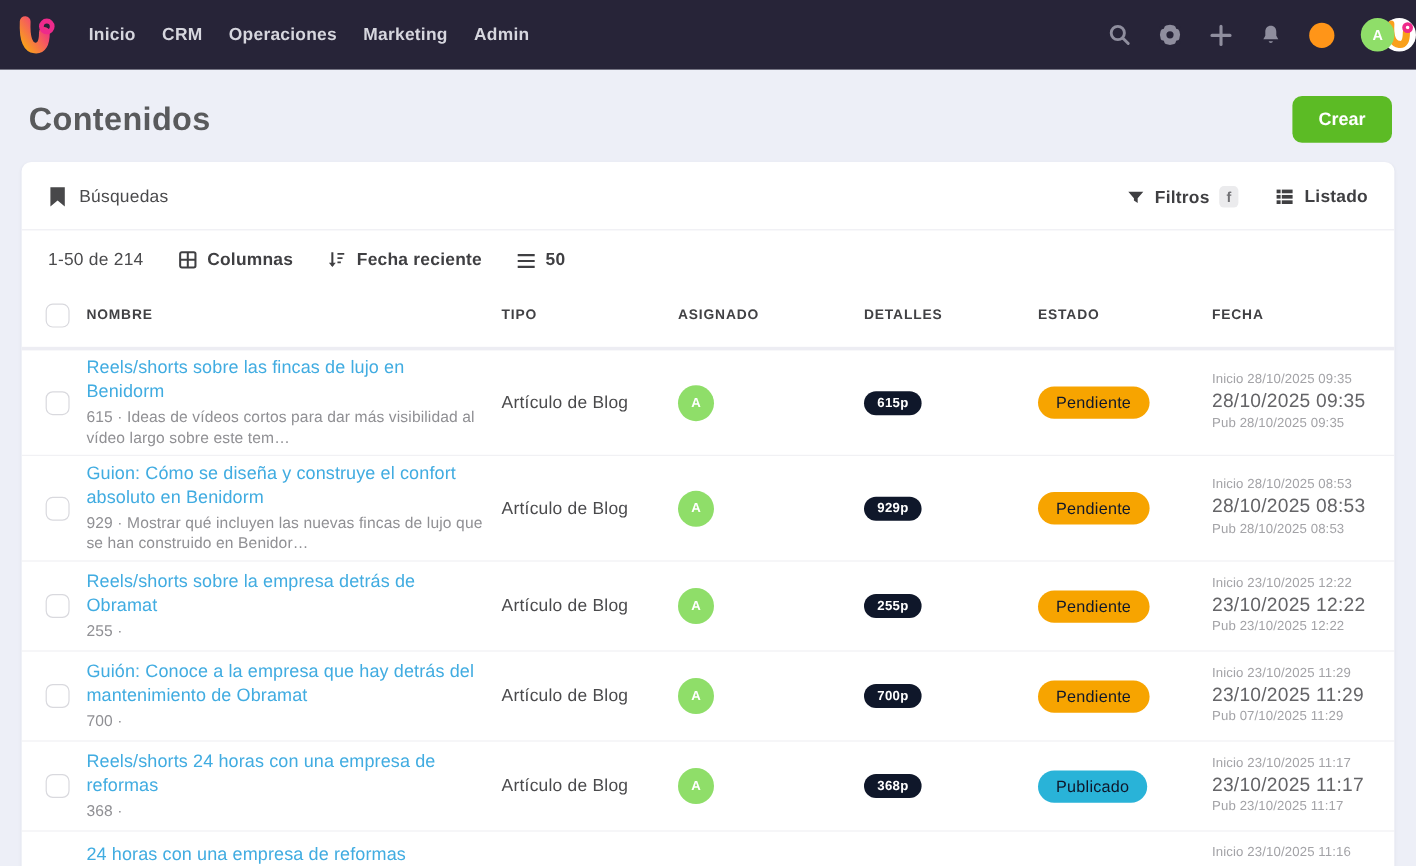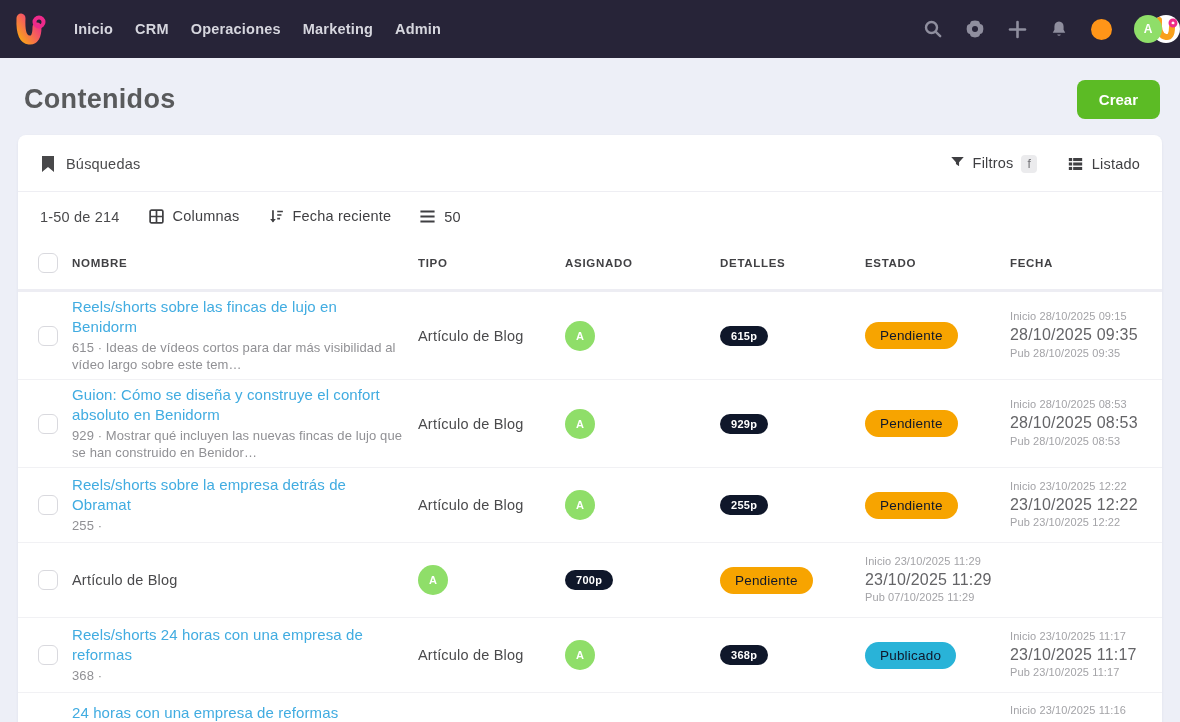--- a/index.html
+++ b/index.html
@@ -55,21 +55,21 @@
     box-shadow:0 1px 3px rgba(40,40,70,.06);
     height:620px; overflow:hidden;
   }
   .card-row1 {
     display:flex; align-items:center; justify-content:space-between;
     padding:20px 22px 18px 22px; border-bottom:1px solid #EEEEF3;
   }
   .saved-search { display:flex; align-items:center; gap:10px; cursor:pointer; }
   .saved-search span { font-size:14.5px; color:#4A4A4C; letter-spacing:.2px; }
   .row1-right { display:flex; align-items:center; gap:30px; }
-  .tool-link { display:flex; align-items:flex-start; gap:8px; cursor:pointer; }
+  .tool-link { display:flex; align-items:flex-end; gap:8px; cursor:pointer;font-weight:bold; }
   .tool-link span.lbl { font-size:14.5px; color:#3F3F42; letter-spacing:.2px; }
   .kbd-badge {
     background:#EBEBED; color:#707074; font-size:12px;
     border-radius:4px; padding:1px 6px; line-height:16px;
   }
 
   .card-row2 {
     display:flex; align-items:center; gap:28px;
     padding:16px 22px 14px 22px;
   }
@@ -272,21 +272,21 @@
       <a class="title">Reels/shorts sobre las fincas de lujo en Benidorm</a>
       <div class="desc">615 · Ideas de vídeos cortos para dar más visibilidad al vídeo largo sobre este tem…</div>
     </div>
     <div class="c-tipo">Artículo de Blog</div>
     <div>
         <div class="avatar">A</div>
       </div>
     <div><span class="pill">615p</span></div>
     <div><span class="status" style="background-color: rgb(247, 164, 0);">Pendiente</span></div>
     <div>
-      <div class="f-small">Inicio 28/10/2025 09:15</div>
+      <div class="f-small">Inicio 28/10/2025 09:35</div>
       <div class="f-main">28/10/2025 09:35</div>
       <div class="f-small">Pub 28/10/2025 09:35</div>
     </div>
   </div>
 
   <div class="tgrid trow h-lg">
     <div>
         <div class="checkbox"></div>
       </div>
     <div class="c-nombre">
@@ -324,20 +324,24 @@
       <div class="f-small">Inicio 23/10/2025 12:22</div>
       <div class="f-main">23/10/2025 12:22</div>
       <div class="f-small">Pub 23/10/2025 12:22</div>
     </div>
   </div>
 
   <div class="tgrid trow h-md">
     <div>
         <div class="checkbox"></div>
       </div>
+    <div class="c-nombre">
+      <a class="title">Guión: Conoce a la empresa que hay detrás del mantenimiento de Obramat</a>
+      <div class="desc">700 ·</div>
+    </div>
     <div class="c-tipo">Artículo de Blog</div>
     <div>
         <div class="avatar">A</div>
       </div>
     <div><span class="pill">700p</span></div>
     <div><span class="status" style="background-color: rgb(247, 164, 0);">Pendiente</span></div>
     <div>
       <div class="f-small">Inicio 23/10/2025 11:29</div>
       <div class="f-main">23/10/2025 11:29</div>
       <div class="f-small">Pub 07/10/2025 11:29</div>

